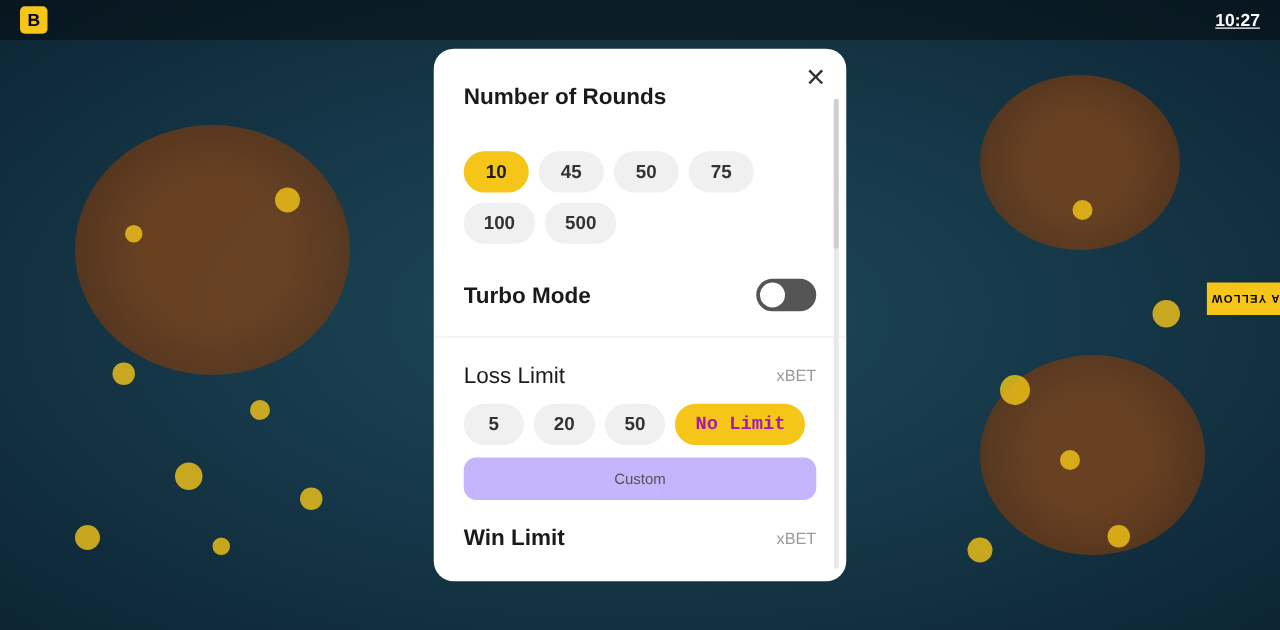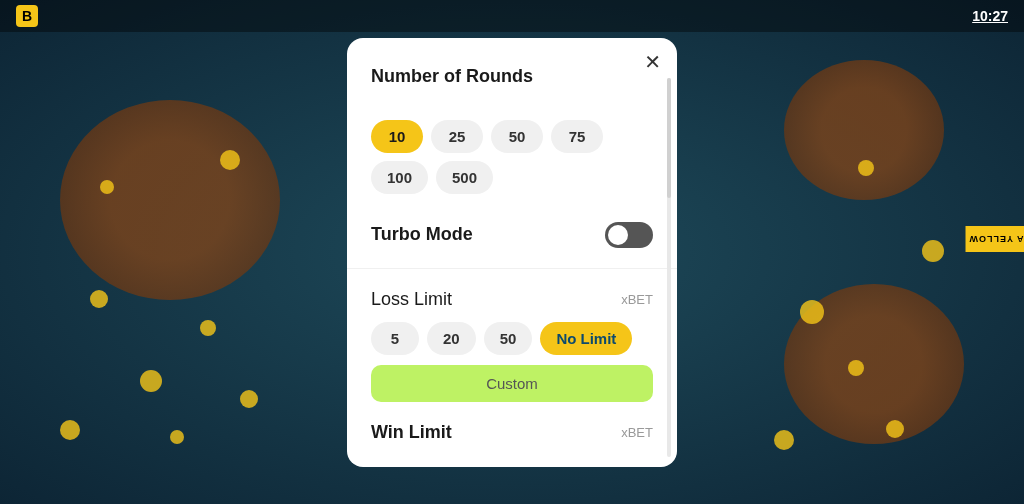--- a/index.html
+++ b/index.html
@@ -283,32 +283,33 @@
       font-size: 15px;
       font-weight: 600;
       background: #f0f0f0;
       color: #333;
       min-width: 48px;
       text-align: center;
     }
 
     .limit-btn.active {
       background: #f5c518;
-      color: #0c4a6e;
+      color: #a21caf;
+      font-family: Liberation Mono, monospace;
     }
 
     .custom-btn {
       width: 100%;
       padding: 10px;
       border-radius: 10px;
       border: none;
       cursor: pointer;
-      font-size: 15px;
+      font-size: 12px;
       font-weight: 500;
-      background: #bef264;
+      background: #c4b5fd;
       color: #555;
       margin-bottom: 20px;
     }
 
     
     .win-header {
       display: flex;
       align-items: center;
       justify-content: space-between;
     }
@@ -382,21 +383,21 @@
   <div class="modal">
     <div class="modal-content">
 
       
       <button class="close-btn">✕</button>
 
       
       <div class="section-title">Number of Rounds</div>
       <div class="rounds-grid">
         <button class="round-btn active">10</button>
-        <button class="round-btn">25</button>
+        <button class="round-btn">45</button>
         <button class="round-btn">50</button>
         <button class="round-btn">75</button>
         <button class="round-btn">100</button>
         <button class="round-btn">500</button>
       </div>
 
       
       <div class="turbo-row">
         <span class="turbo-label">Turbo Mode</span>
         <button class="toggle-switch"></button>

